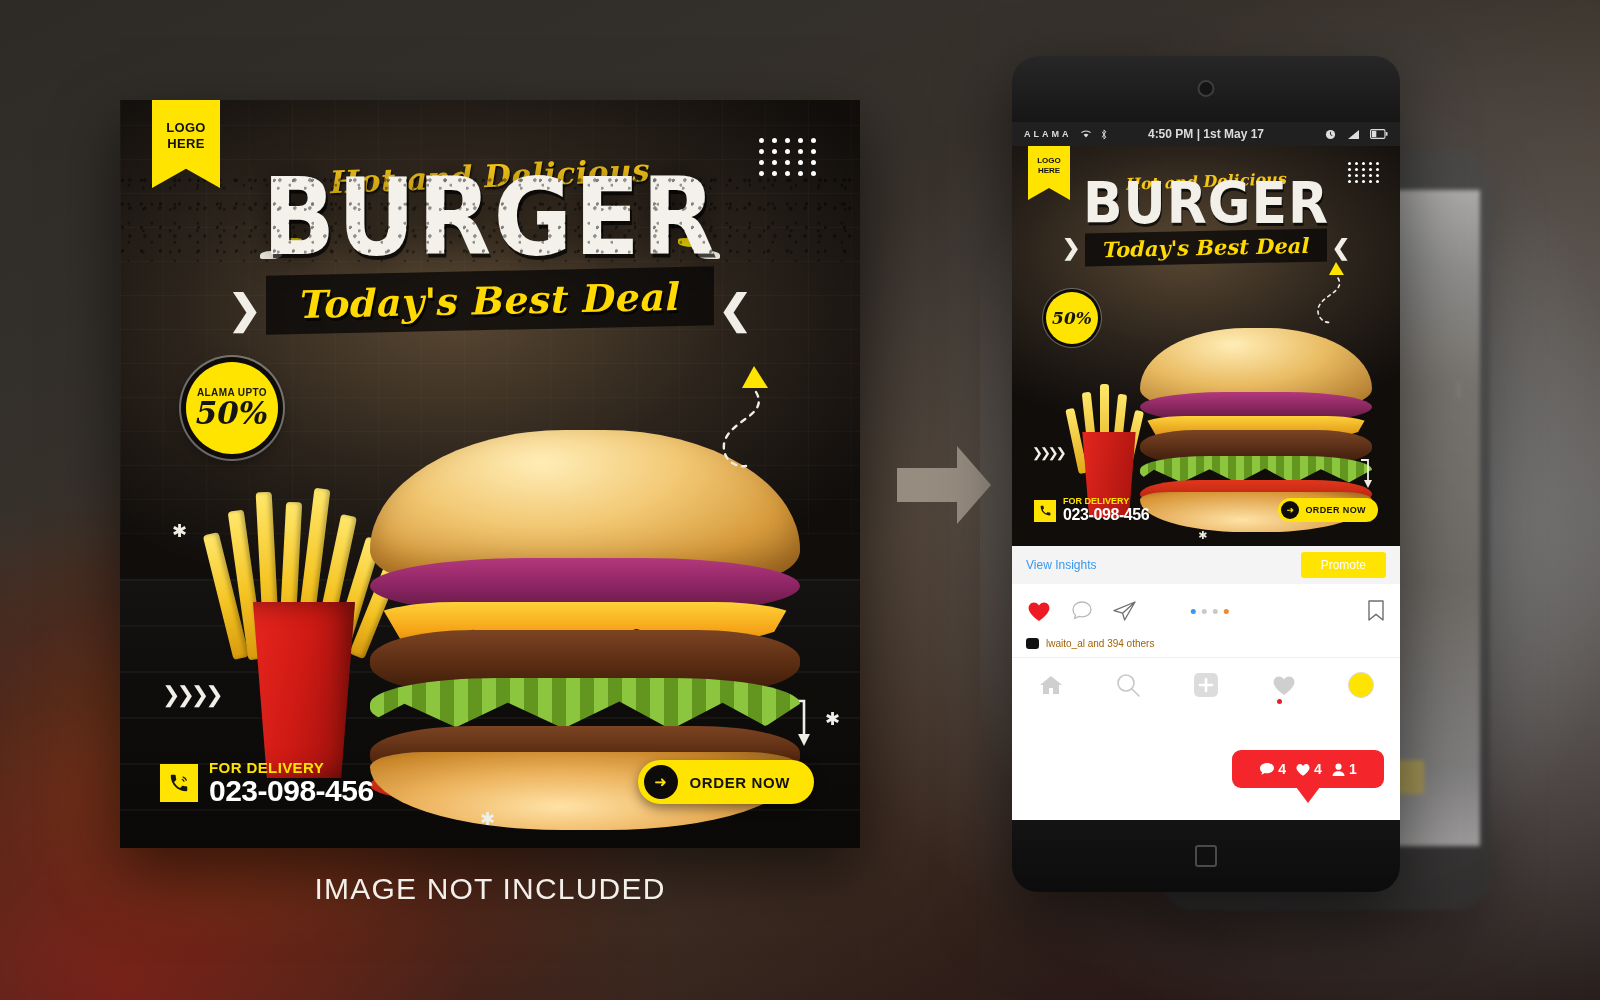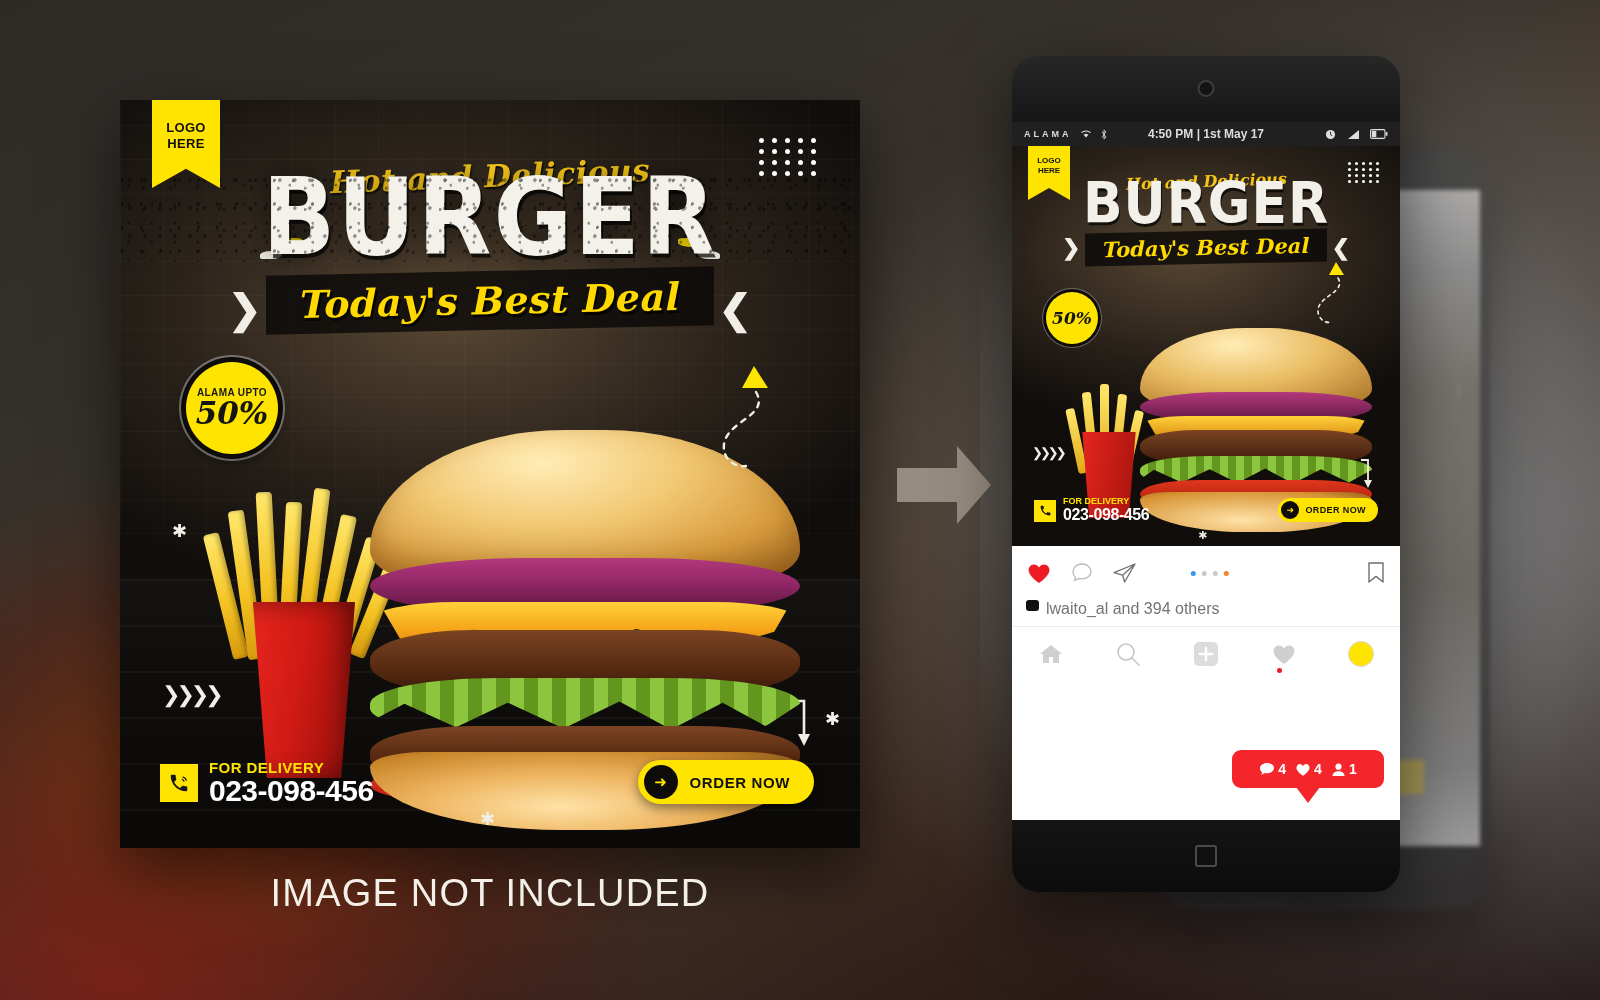--- a/index.html
+++ b/index.html
@@ -175,21 +175,21 @@
     position: absolute; right: 46px; bottom: 44px; height: 44px; padding: 0 24px 0 6px;
     background: #FFE400; border-radius: 24px; display: flex; align-items: center; gap: 12px; z-index: 7;
     box-shadow: 0 4px 12px rgba(0,0,0,.45);
   }
   .order-btn .circ { width: 34px; height: 34px; border-radius: 50%; background: #0d0c0a; color: #FFE400;
     display: flex; align-items: center; justify-content: center; font-size: 15px; }
   .order-btn span.lbl { font-size: 15px; font-weight: 700; color: #121212; letter-spacing: .6px; }
 
   .caption {
     position: absolute; left: 120px; top: 872px; width: 740px; text-align: center;
-    color: #f3f0e9; font-size: 38px; font-weight: 400; letter-spacing: 1.2px;
+    color: #f3f0e9; font-size: 30px; font-weight: 400; letter-spacing: 1.2px;
   }
 
   
   .big-arrow { position: absolute; left: 895px; top: 442px; width: 98px; height: 86px; }
 
   
   .phone-back {
     position: absolute; left: 1160px; top: 150px; width: 330px; height: 760px;
     background: linear-gradient(160deg, #4c4c4c 0%, #3c3c3c 50%, #2e2e2e 100%);
     border-radius: 34px; filter: blur(2.2px); opacity: .75;
@@ -276,21 +276,21 @@
   .insights-bar .vi { font-size: 12px; color: #3897f0; }
   .promote { margin-left: auto; background: #FFE400; color: #ffffff; font-size: 12px; padding: 6px 20px; border-radius: 3px; }
 
   .actions { height: 54px; display: flex; align-items: center; padding: 0 14px; gap: 18px; position: relative; }
   .dotsrow { position: absolute; left: 50%; transform: translateX(-40%); display: flex; gap: 6px; align-items: center; }
   .dotsrow i { width: 5px; height: 5px; border-radius: 50%; background: #c9c9c9; display: block; }
   .dotsrow i.active { background: #3897f0; }
   .dotsrow i.orange { background: #ec8a2d; }
   .bookmark { margin-left: auto; }
 
-  .likeline { display: flex; gap: 7px; padding: 0 14px 8px; font-size: 16px; color: #737373; }
+  .likeline { display: flex; gap: 7px; padding: 0 14px 8px; font-size: 10px; color: #a16207; }
   .likeline .thumb { width: 13px; height: 11px; border-radius: 3px; background: #111; }
 
   .navbar { height: 54px; border-top: 1px solid #eee; display: flex; align-items: center; justify-content: space-around; background: #fff; position: relative; }
   .navbar .avatar-n { width: 26px; height: 26px; border-radius: 50%; background: #FFE400; border: 1px solid #d8d8d8; }
   .reddot { position: absolute; width: 5px; height: 5px; border-radius: 50%; background: #ed1c24; left: 68.2%; bottom: 7px; }
 
   .notif-badge {
     position: absolute; left: 212px; top: 700px; width: 152px; z-index: 30;
   }
   .notif-inner { background: #F4252B; border-radius: 9px; height: 38px; display: flex; align-items: center; justify-content: center; gap: 9px; color: #fff; }
@@ -565,20 +565,24 @@
             <span class="mini-dnum" style="display:block;">023-098-456</span>
           </span>
         </div>
 
         <div class="mini-order">
           <span class="c">➜</span>
           <span class="l">ORDER NOW</span>
         </div>
       </div>
 
+      <div class="insights-bar">
+        <span class="vi">View Insights</span>
+        <span class="promote">Promote</span>
+      </div>
 
       <div class="actions">
         <svg width="26" height="24" viewBox="0 0 26 24">
             <path d="M13 22 C3 15 1 9.5 3.6 5.8 6 2.4 11 3 13 6.6 15 3 20 2.4 22.4 5.8 25 9.5 23 15 13 22Z" fill="#ED1C24"></path>
           </svg>
         <svg width="24" height="24" viewBox="0 0 24 24">
             <path d="M12 3c5 0 9 3.3 9 7.4 0 4.1-4 7.4-9 7.4-1 0-2-.13-2.9-.37L4.6 19.4l.9-3.1C3.9 15 3 12.8 3 10.4 3 6.3 7 3 12 3z" fill="none" stroke="#b9b9b9" stroke-width="1.3"></path>
           </svg>
         <svg width="26" height="24" viewBox="0 0 26 24">
             <path d="M23 3 L2 11.6 L10.6 14.2 L23 3 Z M10.6 14.2 L12.6 21 L23 3" fill="none" stroke="#6f6f6f" stroke-width="1.3" stroke-linejoin="round"></path>

